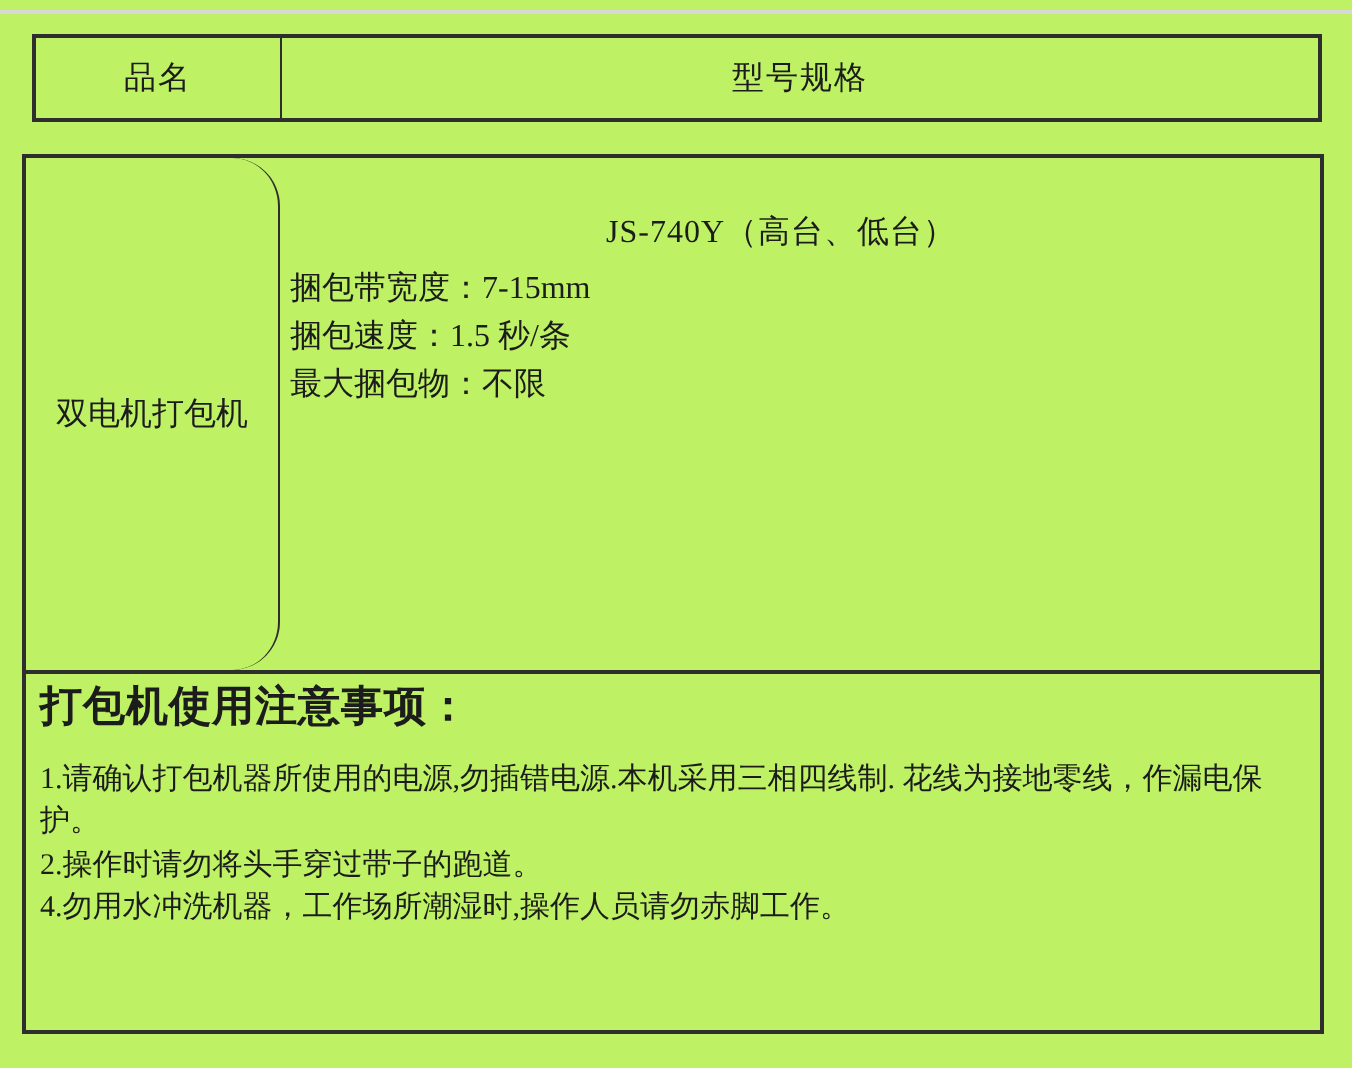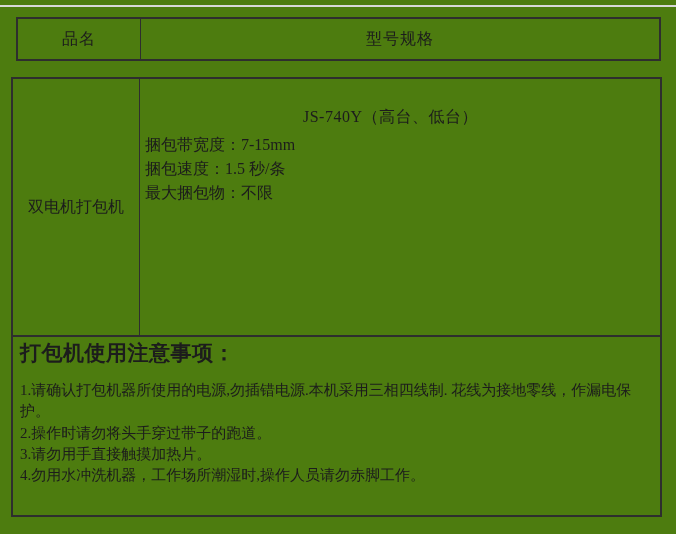--- a/index.html
+++ b/index.html
@@ -5,21 +5,21 @@
   * { margin: 0; padding: 0; box-sizing: border-box; }
   html, body { background: #ffffff; }
   body {
     font-family: "Liberation Serif", "DejaVu Serif", serif;
     color: #1c1c1c;
   }
   .page {
     position: relative;
     width: 676px;
     height: 534px;
-    background: #4d7c0f;
+    background: #bef264;
     overflow: hidden;
   }
   .top-rule {
     position: absolute;
     left: 0; top: 5px;
     width: 676px; height: 2px;
     background: #d8d8d8;
   }
   
   .header-table {
@@ -53,20 +53,21 @@
     display: flex;
     align-items: stretch;
   }
   .product-cell {
     width: 127px;
     border-right: 1px solid #2e2e2e;
     display: flex;
     align-items: center;
     justify-content: center;
     font-size: 16px;
+    border-radius: 24px;
   }
   .spec-cell {
     flex: 1;
     padding: 26px 24px 0 5px;
     font-size: 16px;
   }
   .model-title {
     text-align: center;
     line-height: 24px;
     margin-bottom: 4px;
@@ -115,19 +116,18 @@
         <div class="spec-line">捆包带宽度：7-15mm</div>
         <div class="spec-line">捆包速度：1.5 秒/条</div>
         <div class="spec-line">最大捆包物：不限</div>
       </div>
     </div>
 
     <div class="notes-row">
       <div class="notes-heading">打包机使用注意事项：</div>
       <div class="note-item">1.请确认打包机器所使用的电源,勿插错电源.本机采用三相四线制. 花线为接地零线，作漏电保护。</div>
       <div class="note-item">2.操作时请勿将头手穿过带子的跑道。</div>
-      <div class="note-item">3.请勿用手直接触摸加热片。</div>
       <div class="note-item">4.勿用水冲洗机器，工作场所潮湿时,操作人员请勿赤脚工作。</div>
     </div>
 
   </div>
 
 </div>
 
 </body></html>

